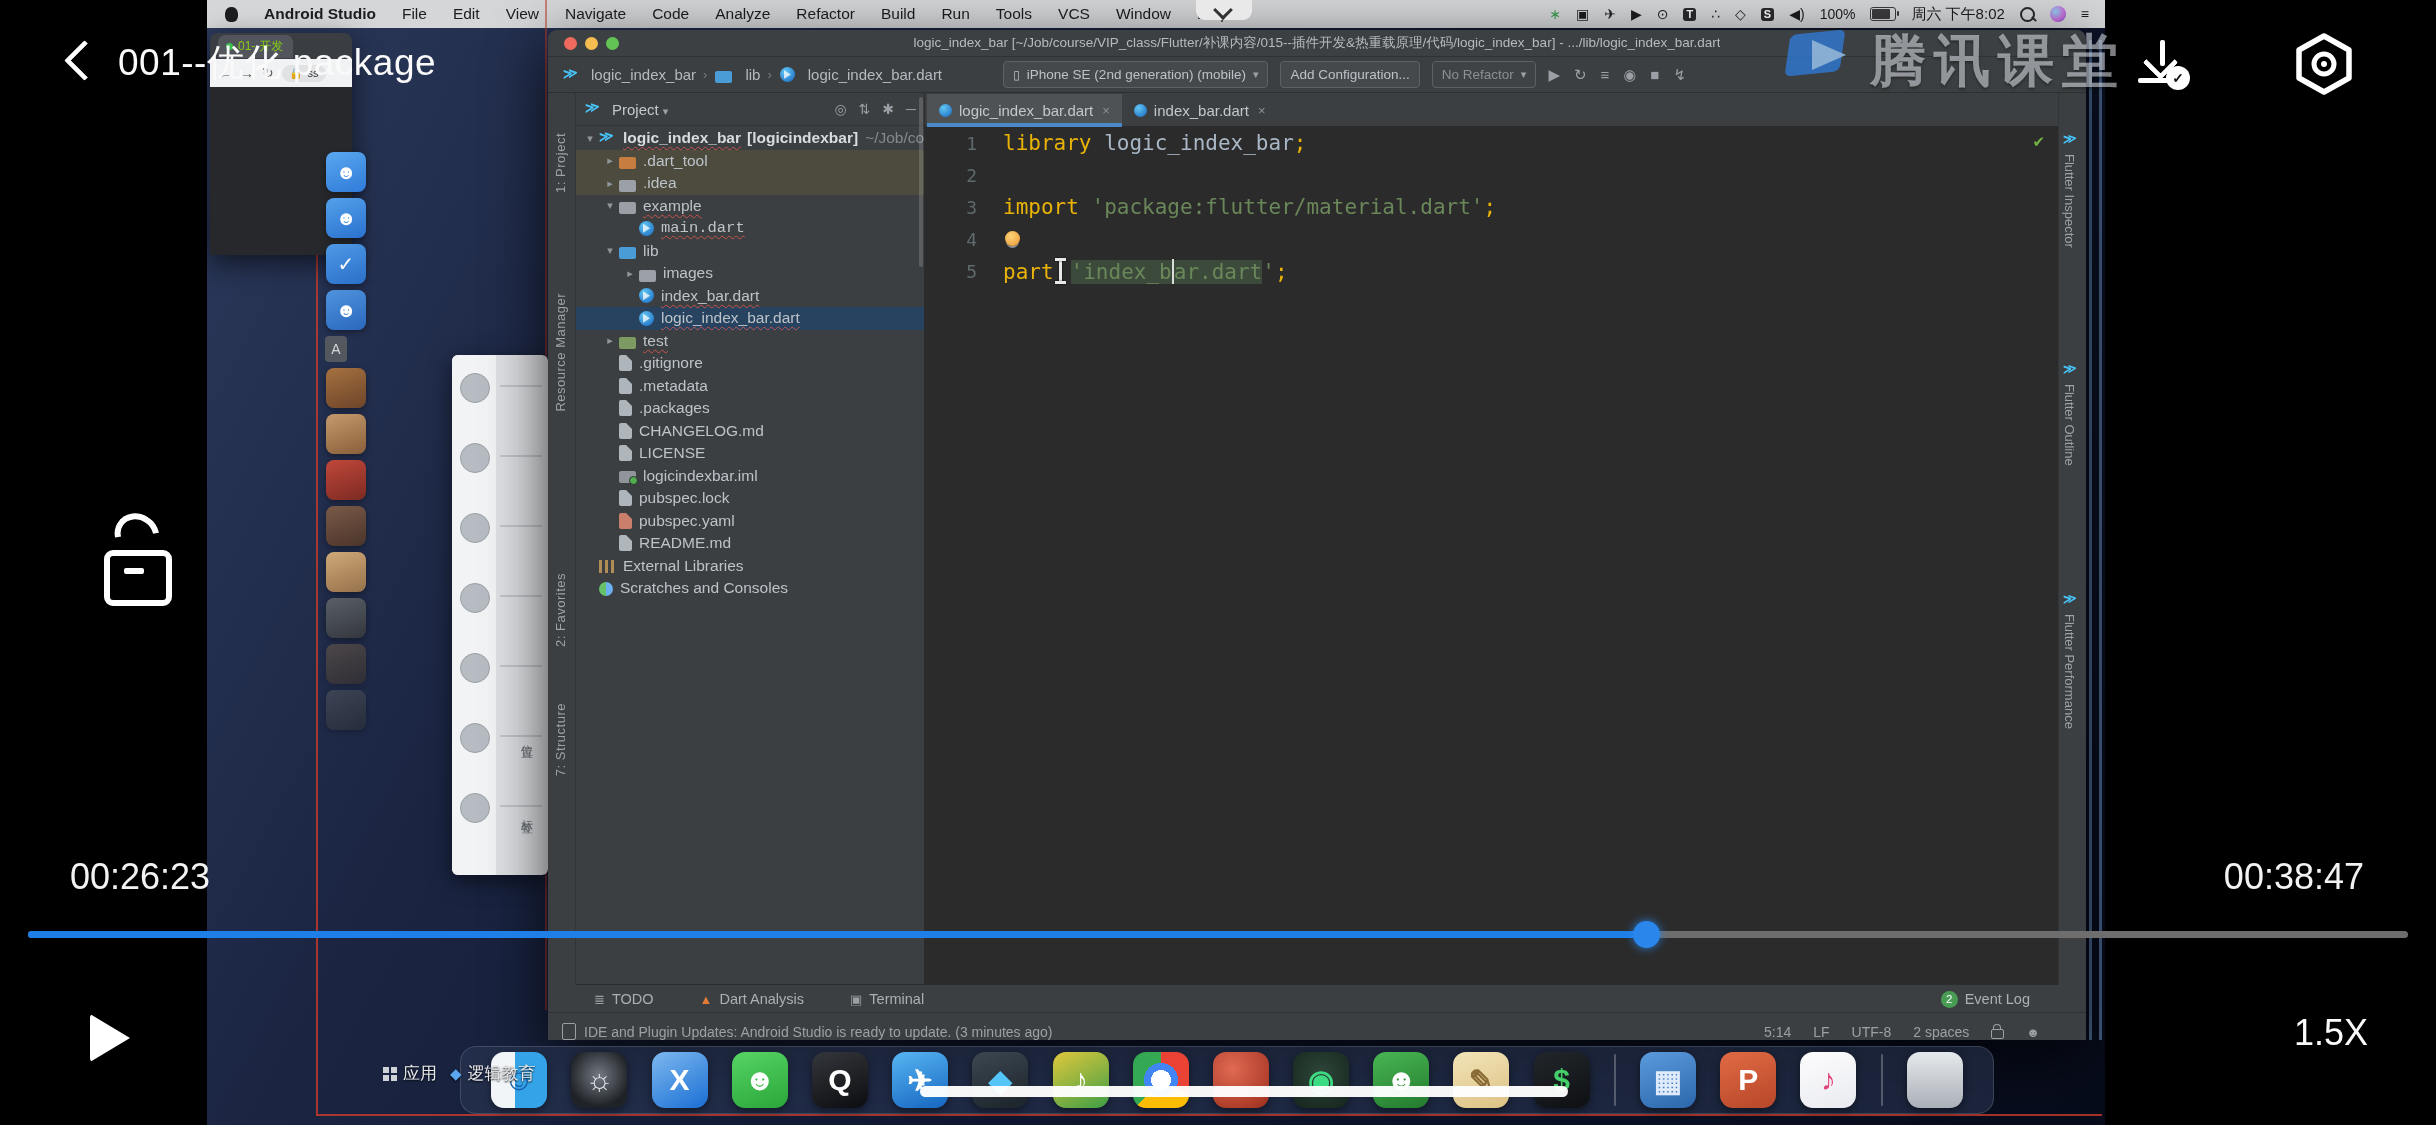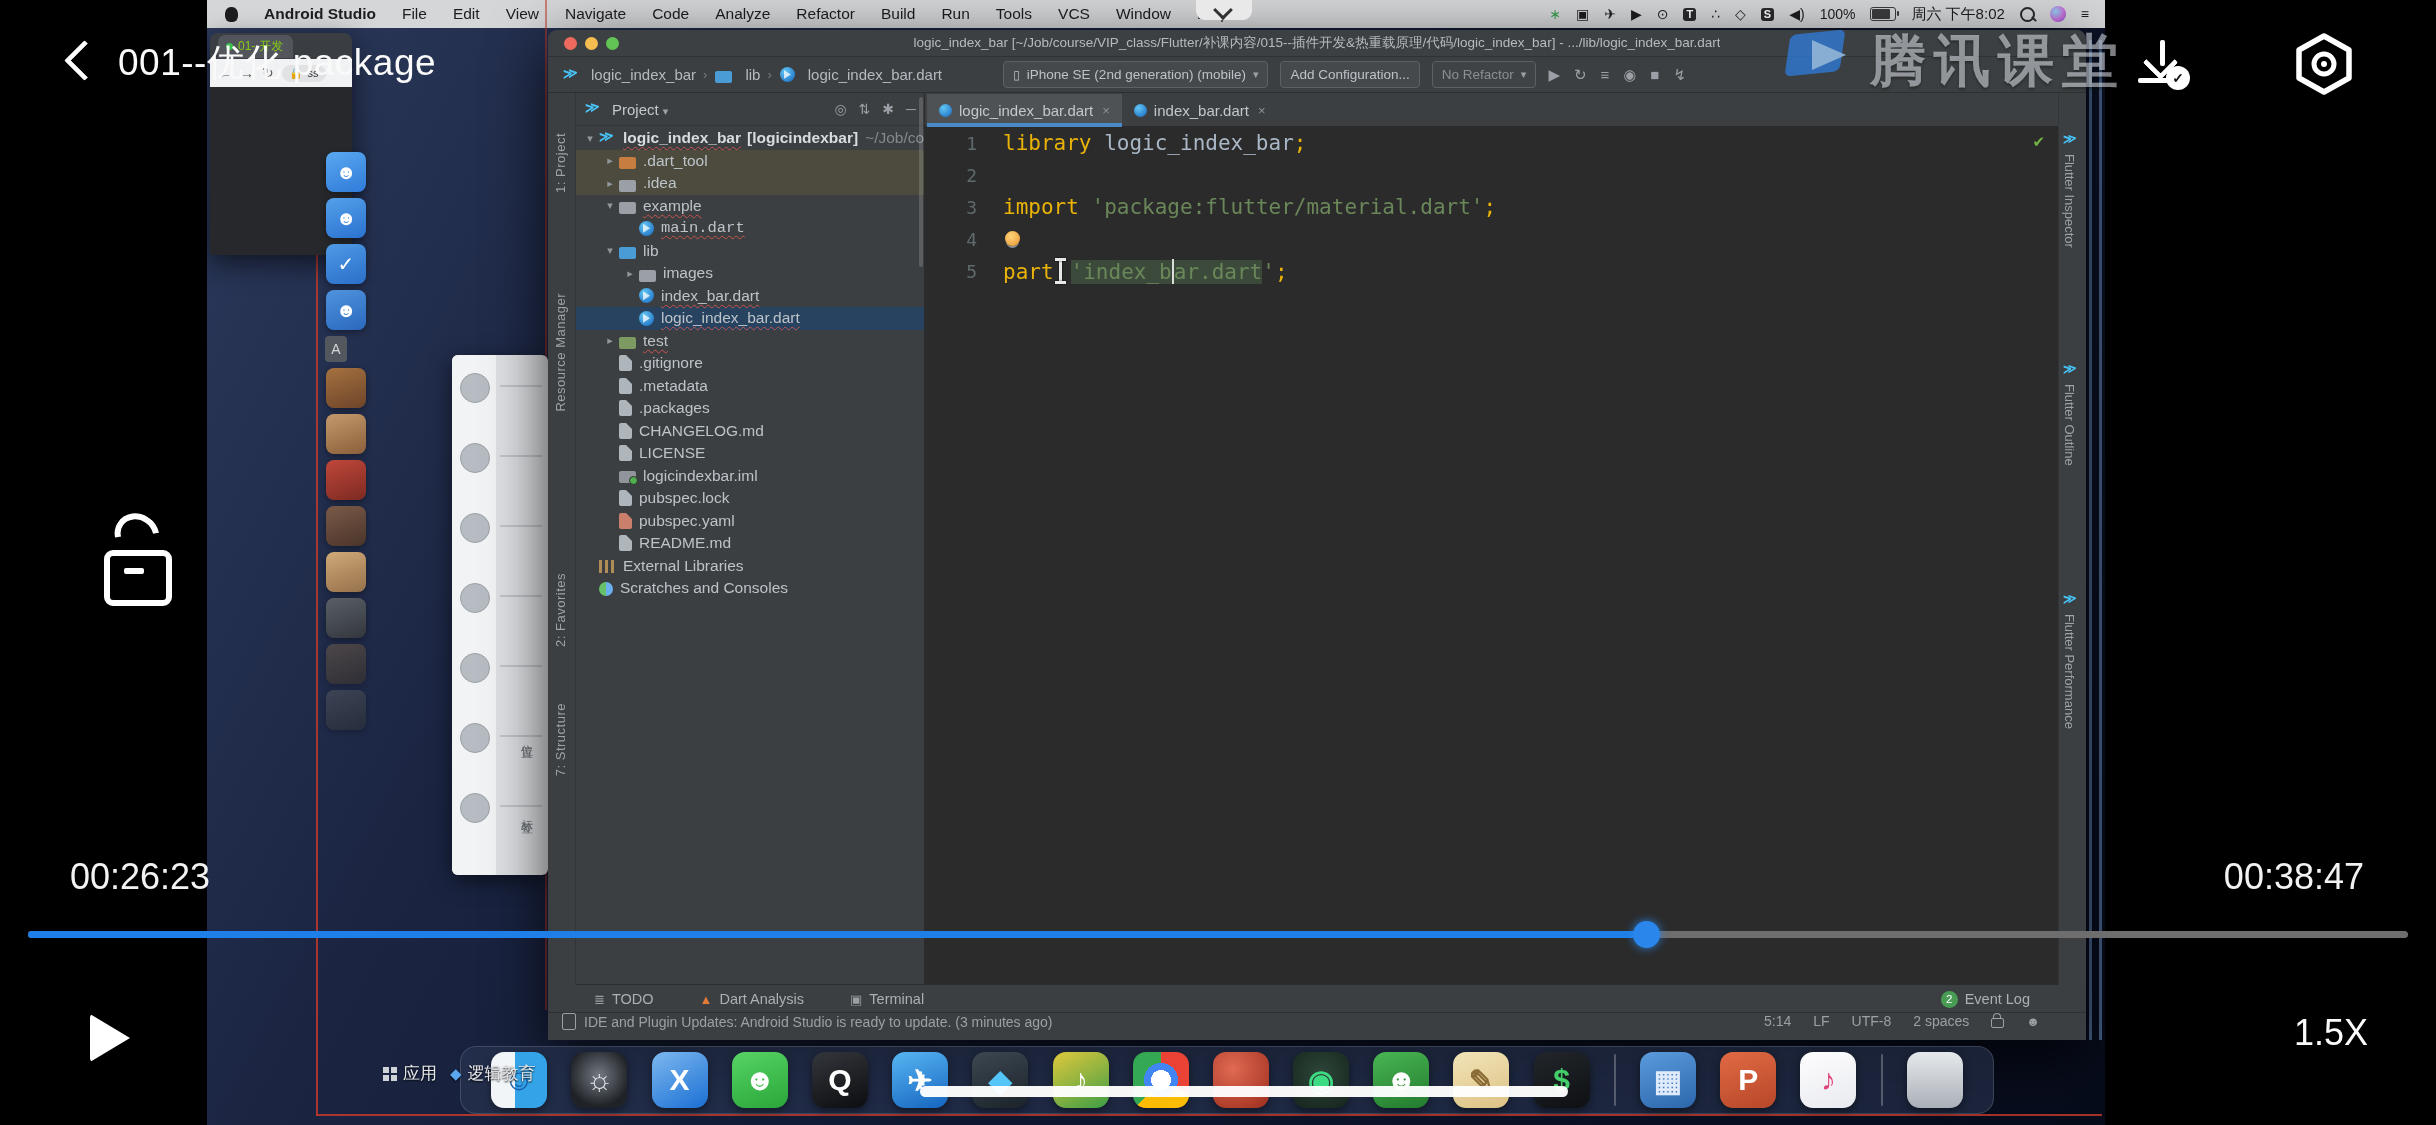--- a/index.html
+++ b/index.html
@@ -161,21 +161,21 @@
 
   
   #as-botbar{position:absolute;left:0;bottom:27px;width:100%;height:28px;background:#3c3f41;border-top:1px solid #2a2c2e;
              display:flex;align-items:center;font-size:14.5px;color:#aab0b5;}
   .bb-item{display:flex;align-items:center;gap:7px;margin-left:46px;}
   .bb-ic{font-size:13px;color:#9aa0a5;}
   .bb-flame{color:#e07b39;}
   #eventlog{margin-left:auto;margin-right:56px;display:flex;align-items:center;gap:7px;}
   .badge{width:17px;height:17px;border-radius:50%;background:#499c54;color:#fff;font-size:11.5px;display:flex;align-items:center;justify-content:center;}
   #as-statusbar{position:absolute;left:0;bottom:0;width:100%;height:27px;background:#3c3f41;border-top:1px solid #2e3032;
-                display:flex;align-items:flex-start;font-size:14px;color:#9aa0a5;}
+                display:flex;align-items:flex-end;font-size:14px;color:#9aa0a5;}
   #sb-msg{margin-left:14px;display:flex;align-items:center;gap:8px;}
   .sb-doc{width:12px;height:15px;border:1.5px solid #9aa0a5;border-radius:2px;}
   #sb-right{margin-left:auto;display:flex;align-items:center;gap:22px;margin-right:46px;}
   .sb-lock{width:11px;height:8px;border:1.5px solid #9aa0a5;border-radius:2px;position:relative;margin-top:4px;}
   .sb-lock::before{content:"";position:absolute;left:1px;top:-6px;width:6px;height:5px;border:1.5px solid #9aa0a5;border-bottom:none;border-radius:4px 4px 0 0;}
   .sb-face{font-size:13px;}
 
   
   #dock{position:absolute;left:253px;top:1046px;width:1520px;height:66px;background:rgba(44,56,86,.55);
         border:1px solid rgba(255,255,255,.14);border-radius:16px;display:flex;align-items:center;

